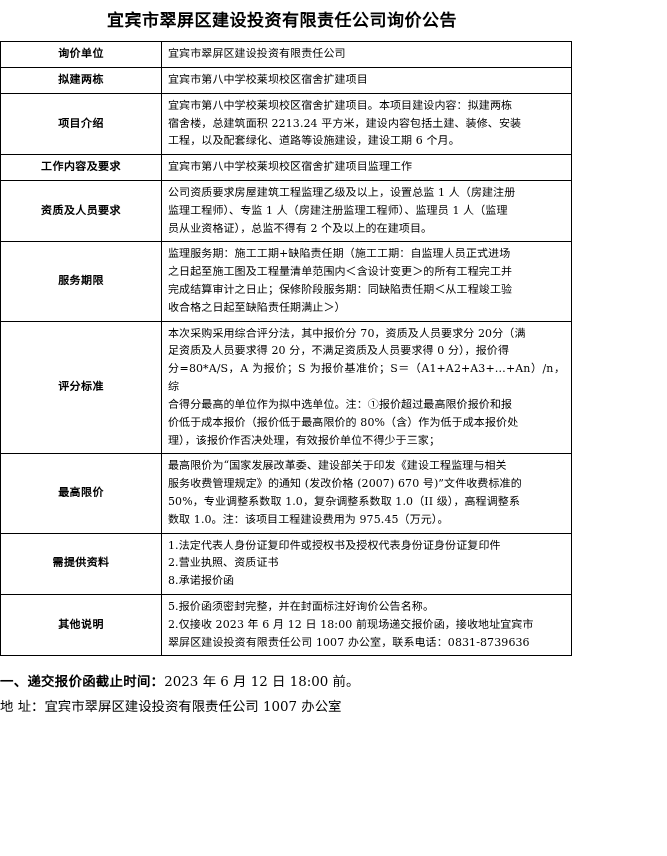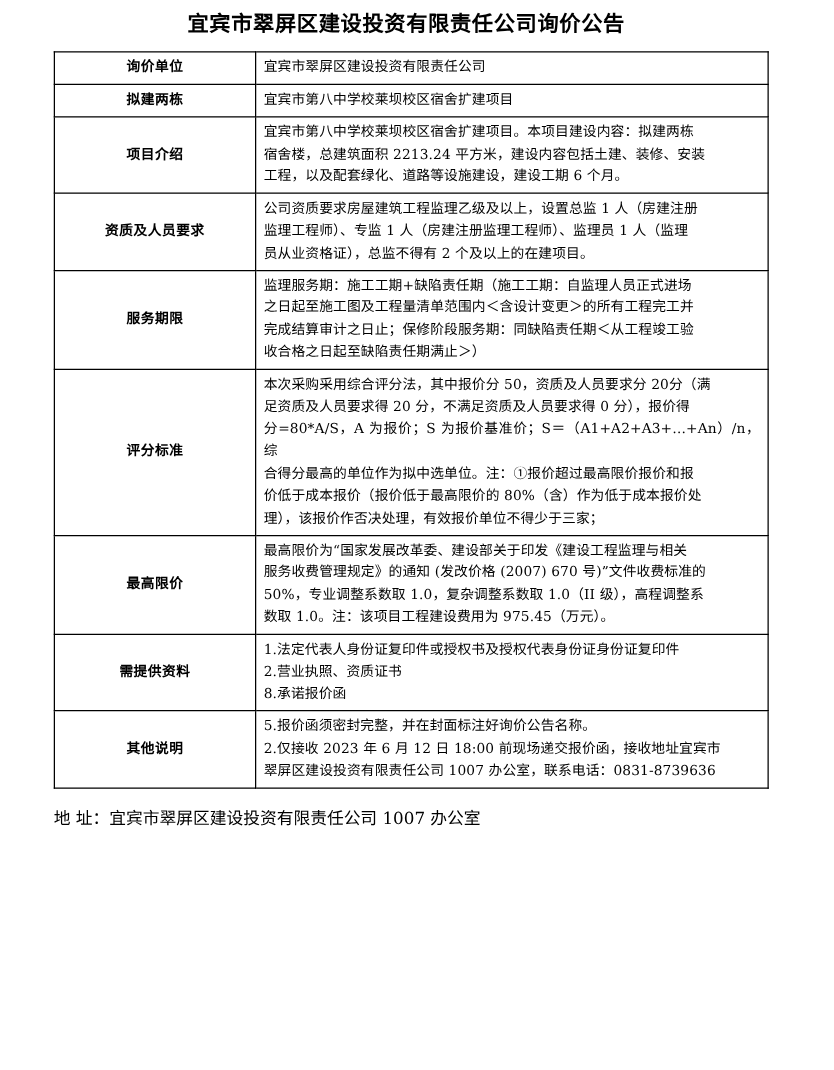--- a/index.html
+++ b/index.html
@@ -13,21 +13,20 @@
     height: 856px;
     font-family: "DejaVu Serif", "Liberation Serif", serif;
     color: #000000;
     overflow: hidden;
   }
   #page {
     position: relative;
     width: 564px;
     height: 856px;
     box-sizing: border-box;
-    margin-left: 43px;
   }
 
   
   .doc-title {
     text-align: center;
     font-size: 17px;
     font-weight: bold;
     letter-spacing: 0.5px;
     padding-top: 9px;
     padding-bottom: 10px;
@@ -109,40 +108,46 @@
         </tr>
         <tr>
           <td class="label">项目介绍</td>
           <td class="value">
             <span class="ln">宜宾市第八中学校莱坝校区宿舍扩建项目。本项目建设内容：拟建两栋</span>
             <span class="ln">宿舍楼，总建筑面积 2213.24 平方米，建设内容包括土建、装修、安装</span>
             <span class="ln">工程，以及配套绿化、道路等设施建设，建设工期 6 个月。</span>
           </td>
         </tr>
         <tr>
+          <td class="label">工作内容及要求</td>
+          <td class="value">
+            <span class="ln">宜宾市第八中学校莱坝校区宿舍扩建项目监理工作</span>
+          </td>
+        </tr>
+        <tr>
           <td class="label">资质及人员要求</td>
           <td class="value">
             <span class="ln">公司资质要求房屋建筑工程监理乙级及以上，设置总监 1 人（房建注册</span>
             <span class="ln">监理工程师）、专监 1 人（房建注册监理工程师）、监理员 1 人（监理</span>
             <span class="ln">员从业资格证），总监不得有 2 个及以上的在建项目。</span>
           </td>
         </tr>
         <tr>
           <td class="label">服务期限</td>
           <td class="value">
             <span class="ln">监理服务期：施工工期+缺陷责任期（施工工期：自监理人员正式进场</span>
             <span class="ln">之日起至施工图及工程量清单范围内＜含设计变更＞的所有工程完工并</span>
             <span class="ln">完成结算审计之日止；保修阶段服务期：同缺陷责任期＜从工程竣工验</span>
             <span class="ln">收合格之日起至缺陷责任期满止＞）</span>
           </td>
         </tr>
         <tr>
           <td class="label">评分标准</td>
           <td class="value">
-            <span class="ln">本次采购采用综合评分法，其中报价分 50，资质及人员要求分 20分（满</span>
+            <span class="ln">本次采购采用综合评分法，其中报价分 70，资质及人员要求分 20分（满</span>
             <span class="ln">足资质及人员要求得 20 分，不满足资质及人员要求得 0 分），报价得</span>
             <span class="ln">分=80*A/S，A 为报价；S 为报价基准价；S＝（A1+A2+A3+…+An）/n，综</span>
             <span class="ln">合得分最高的单位作为拟中选单位。注：①报价超过最高限价报价和报</span>
             <span class="ln">价低于成本报价（报价低于最高限价的 80%（含）作为低于成本报价处</span>
             <span class="ln">理），该报价作否决处理，有效报价单位不得少于三家；</span>
           </td>
         </tr>
         <tr>
           <td class="label">最高限价</td>
           <td class="value">
@@ -166,18 +171,21 @@
             <span class="ln">5.报价函须密封完整，并在封面标注好询价公告名称。</span>
             <span class="ln">2.仅接收 2023 年 6 月 12 日 18:00 前现场递交报价函，接收地址宜宾市</span>
             <span class="ln">翠屏区建设投资有限责任公司 1007 办公室，联系电话：0831-8739636</span>
           </td>
         </tr>
       </tbody>
   </table>
 
   <div class="footer">
     <div class="fline">
+      <span class="bold">一、递交报价函截止时间：</span><span>2023 年 6 月 12 日 18:00 前。</span>
+    </div>
+    <div class="fline">
       <span class="lbl-spaced">地    址：</span><span>宜宾市翠屏区建设投资有限责任公司 1007 办公室</span>
     </div>
 
   </div>
 
 </div>
 
 </body></html>

